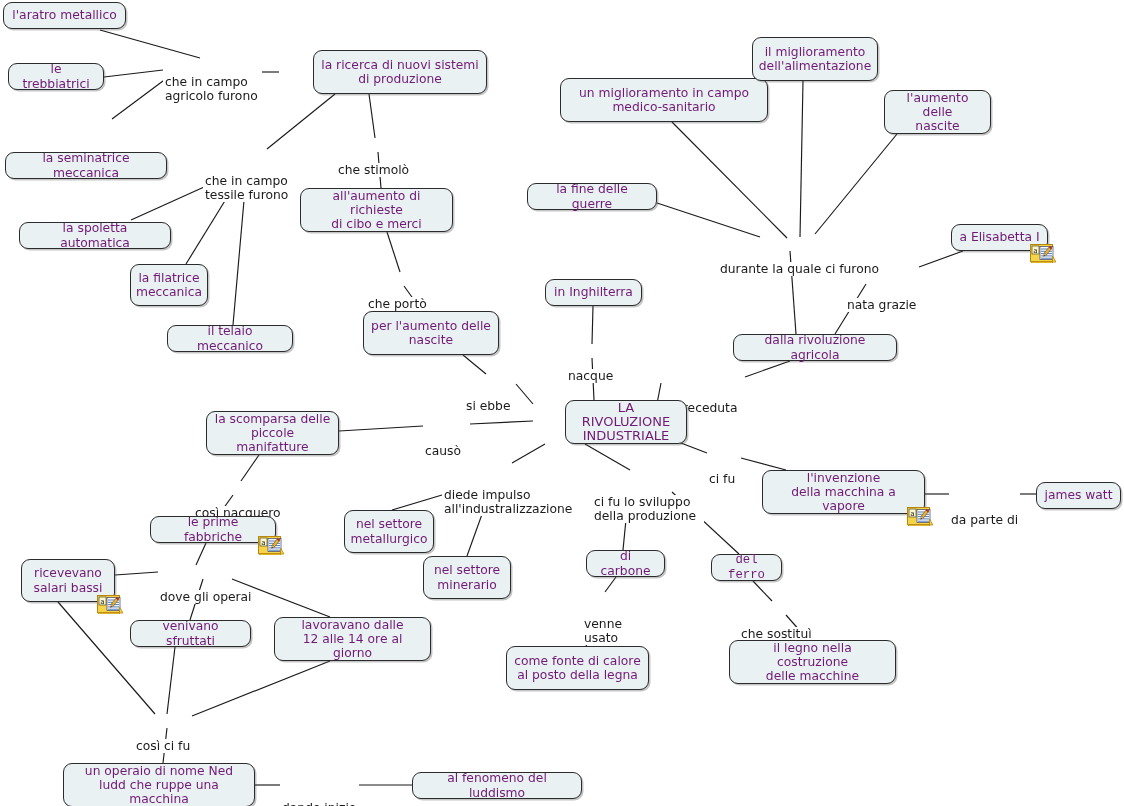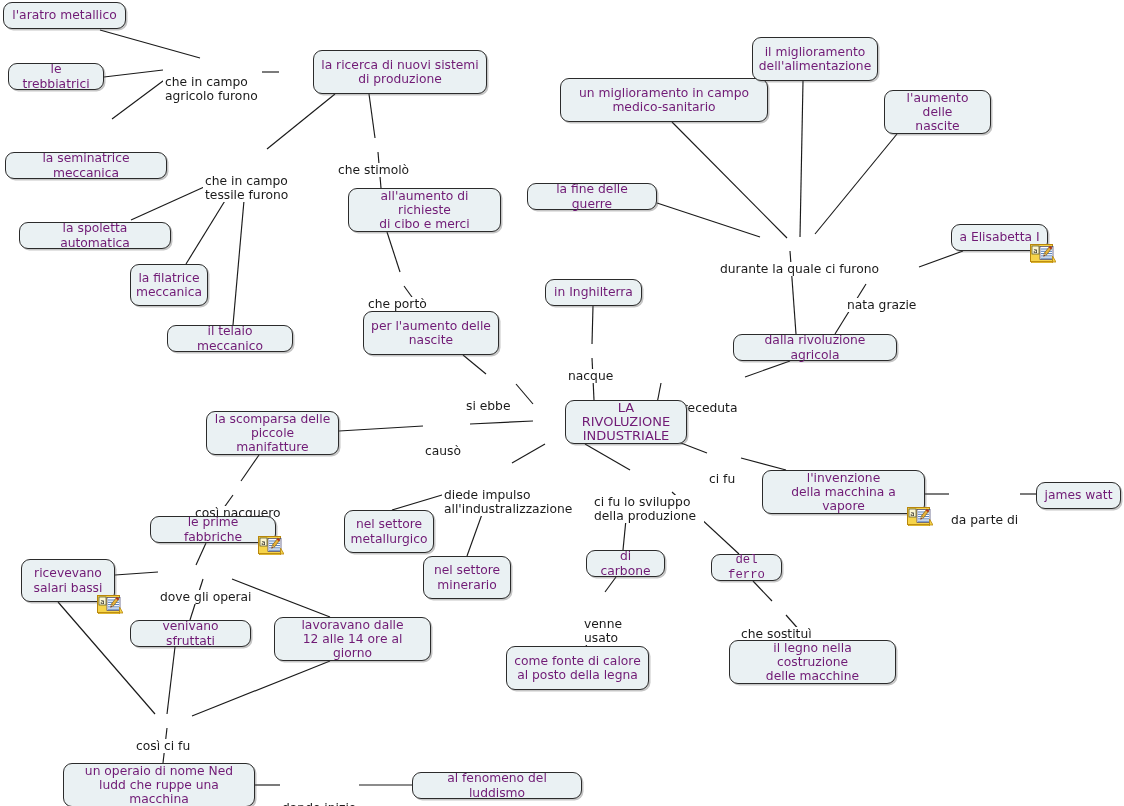--- a/index.html
+++ b/index.html
@@ -130,21 +130,21 @@
   <div id="nodes-layer">
       <div class="node" style="left: 3px; top: 2px; width: 123px; height: 27px;">l'aratro metallico</div>
       <div class="node" style="left: 8px; top: 63px; width: 96px; height: 27px;">le trebbiatrici</div>
       <div class="node" style="left: 5px; top: 119px; width: 162px; height: 27px; margin-top: 33px;">la seminatrice meccanica</div>
       <div class="node" style="left: 279px; top: 50px; width: 174px; height: 44px; margin-left: 34px;">la ricerca di nuovi sistemi
 di produzione</div>
       <div class="node" style="left: 19px; top: 222px; width: 152px; height: 27px;">la spoletta automatica</div>
       <div class="node" style="left: 130px; top: 264px; width: 78px; height: 42px;">la filatrice
 meccanica</div>
       <div class="node" style="left: 167px; top: 325px; width: 126px; height: 27px;">il telaio meccanico</div>
-      <div class="node" style="left: 300px; top: 188px; width: 153px; height: 44px; margin-left: 48px;">all'aumento di richieste
+      <div class="node" style="left: 300px; top: 188px; width: 153px; height: 44px;">all'aumento di richieste
 di cibo e merci</div>
       <div class="node" style="left: 363px; top: 311px; width: 136px; height: 44px;">per l'aumento delle
 nascite</div>
       <div class="node" style="left: 560px; top: 78px; width: 208px; height: 44px;">un miglioramento in campo
 medico-sanitario</div>
       <div class="node" style="left: 752px; top: 37px; width: 126px; height: 44px;">il miglioramento
 dell'alimentazione</div>
       <div class="node" style="left: 884px; top: 90px; width: 107px; height: 44px;">l'aumento delle
 nascite</div>
       <div class="node" style="left: 527px; top: 183px; width: 130px; height: 27px;">la fine delle guerre</div>

